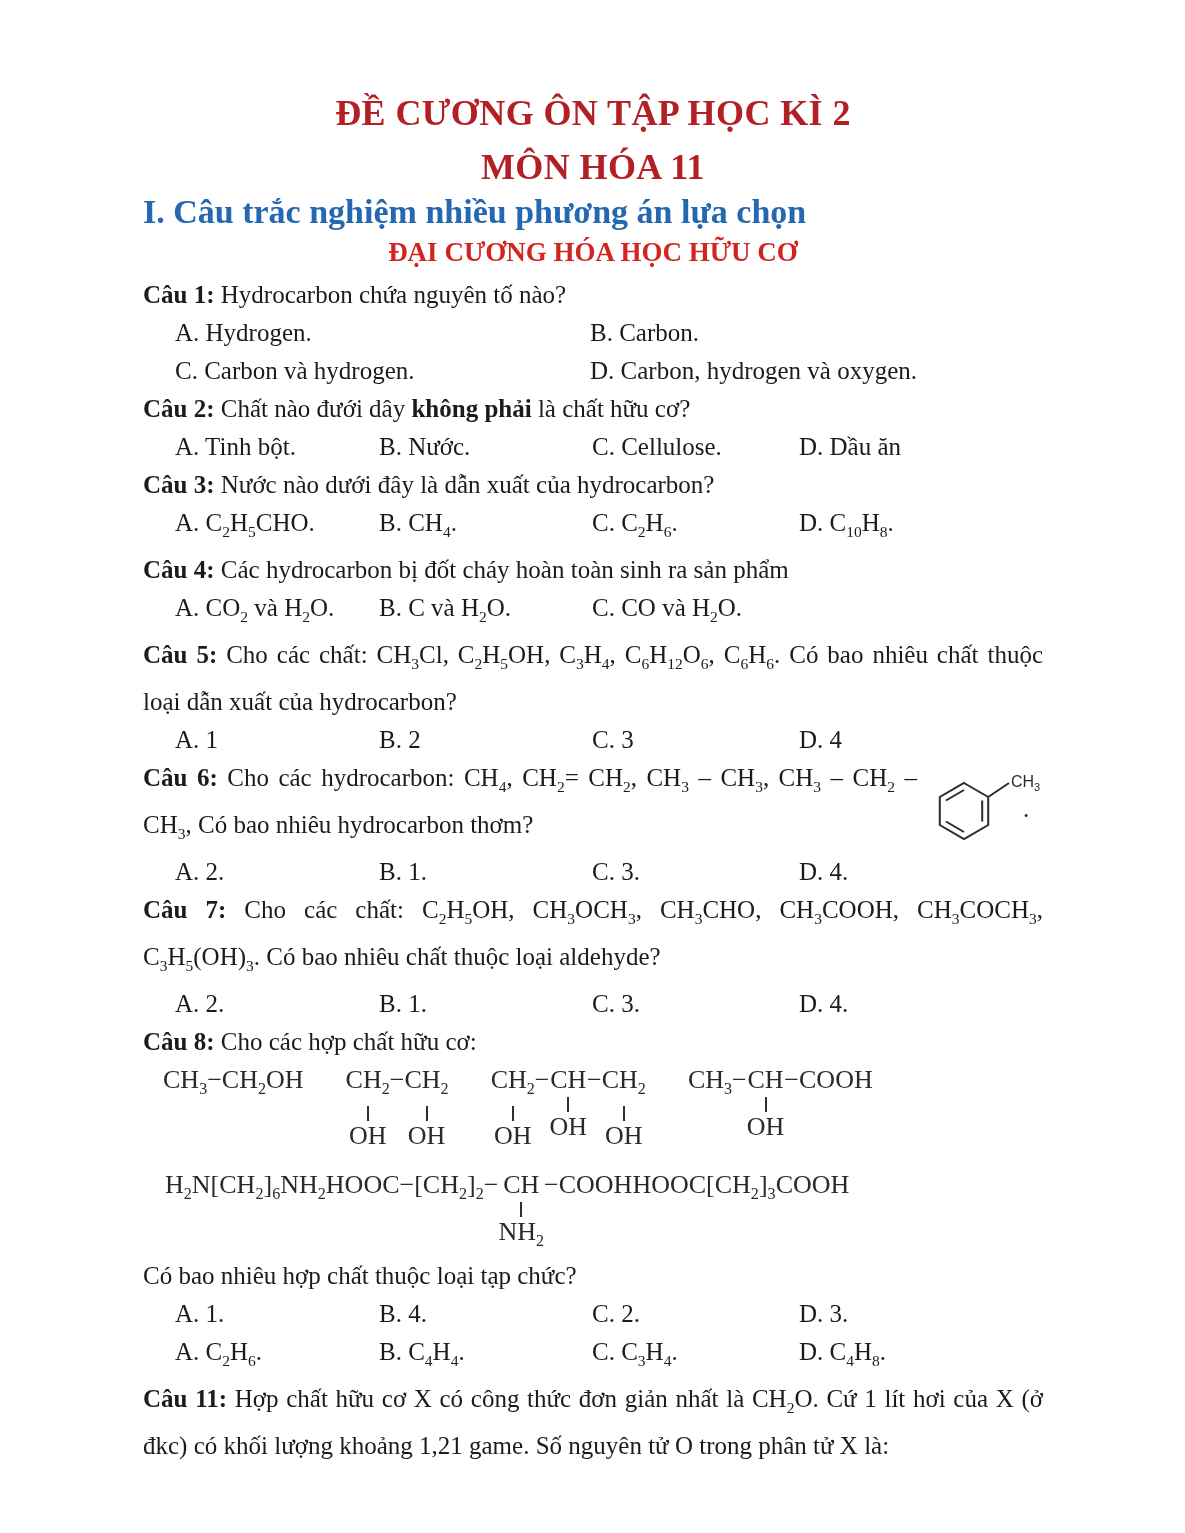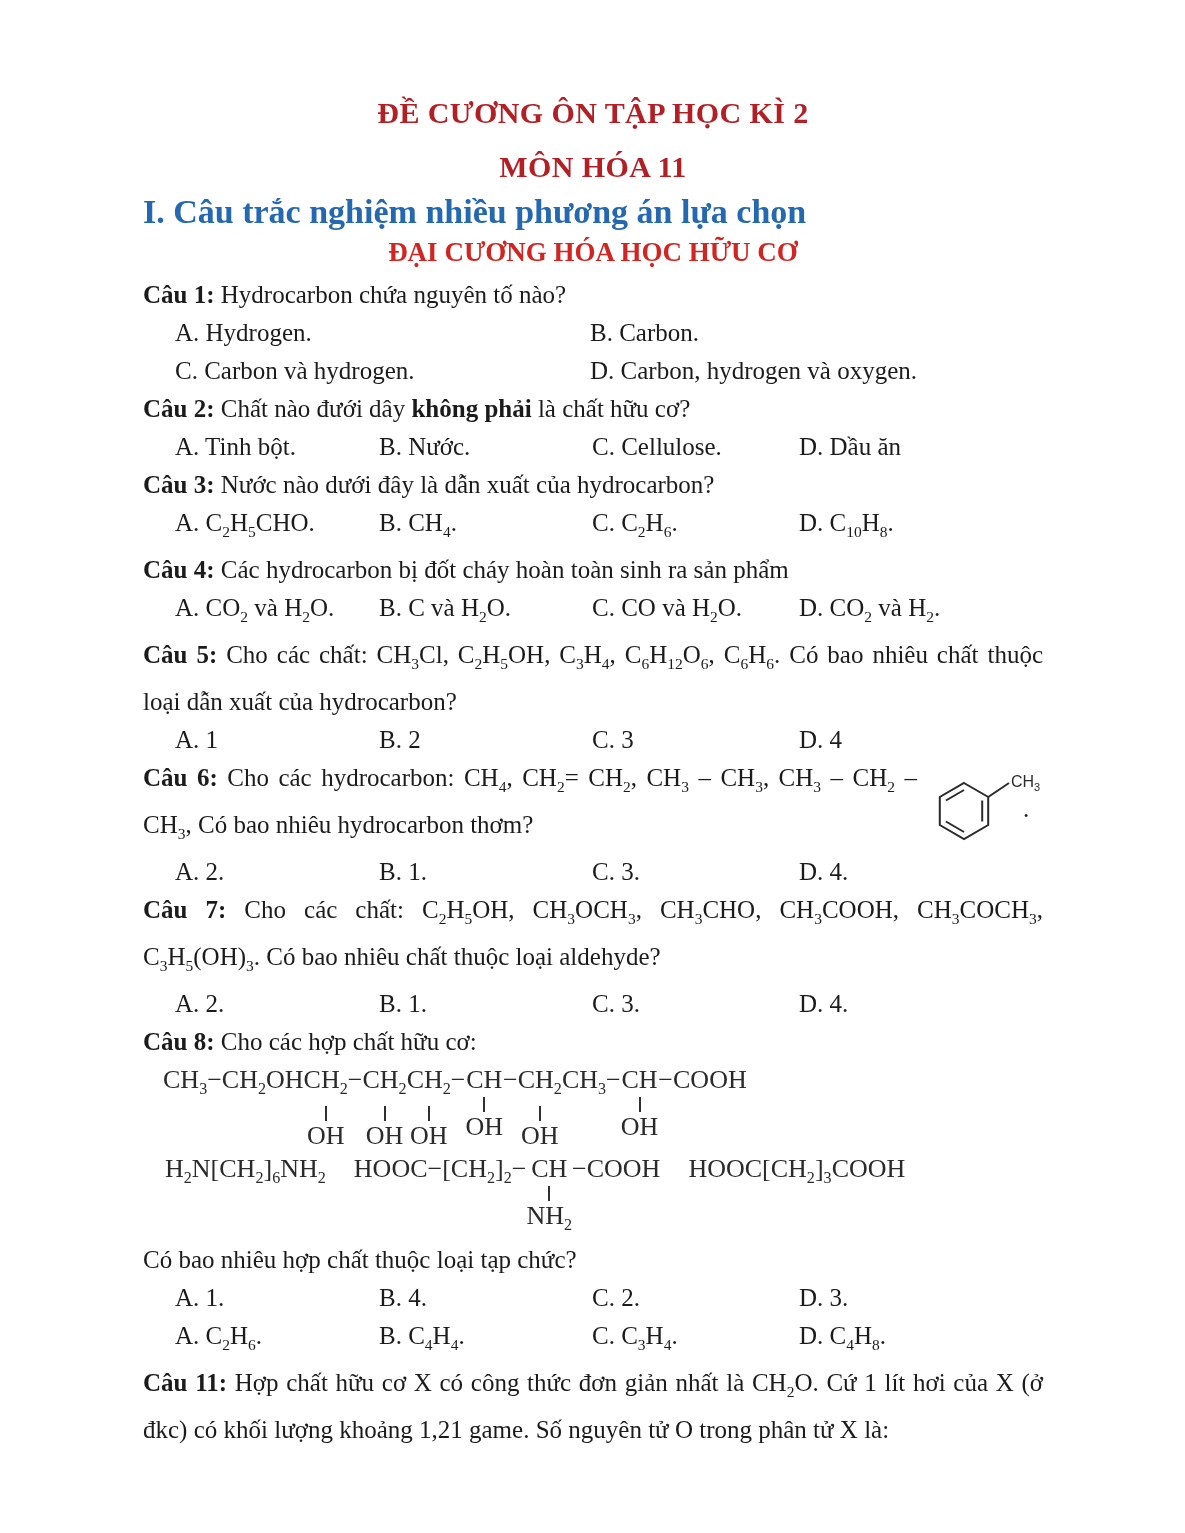--- a/index.html
+++ b/index.html
@@ -10,21 +10,21 @@
   }
   html,body{margin:0;padding:0;}
   body{
     width:1185px;height:1533px;overflow:hidden;background:#ffffff;
     font-family:"Liberation Serif","DejaVu Serif",serif;
     color:var(--text);
   }
   .page{padding:96px 142px 0 143px;}
   .title{
     margin:0 0 20px 0;text-align:center;font-weight:bold;
-    font-size:30px;line-height:34px;color:var(--title-red);letter-spacing:.4px;
+    font-size:36px;line-height:34px;color:var(--title-red);letter-spacing:.4px;
   }
   .title.second{margin-bottom:12px;}
   .sec-blue{
     margin:0 0 8px 0;font-weight:bold;font-size:34px;line-height:32px;
     color:var(--heading-blue);text-align:left;
   }
   .sec-red{
     margin:0 0 8px 0;font-weight:bold;font-size:27px;line-height:32px;
     color:var(--topic-red);text-align:center;
   }
@@ -34,22 +34,22 @@
   .opts{display:grid;font-size:25px;line-height:38px;margin-left:32px;}
   .opts4{grid-template-columns:204px 213px 207px 1fr;}
   .opts2{grid-template-columns:415px 1fr;}
   .opt{white-space:nowrap;overflow:visible;}
   sub{font-size:62%;}
   
   .figwrap{float:right;width:122px;height:88px;margin:2px 0 0 4px;}
   
   .struct-block{margin:4px 0 2px 0;}
   .struct-row{display:flex;align-items:flex-start;font-size:26px;line-height:30px;color:#2a2a2a;}
-  .struct-row-0{margin:4px 0 4px 20px;}
-  .struct-row-1{gap:28px;margin:0 0 2px 22px;}
+  .struct-row-0{gap:42px;margin:4px 0 20px 20px;}
+  .struct-row-1{margin:0 0 2px 22px;}
   .struct{display:inline-flex;align-items:flex-start;white-space:nowrap;}
   .unit{display:inline-flex;flex-direction:column;align-items:center;}
   .ut{line-height:30px;}
   .bond{width:2px;height:15px;background:#2f2f2f;margin:2px 0 1px 0;}
   .ub{line-height:28px;}
 </style>
 </head>
 <body>
 
 <div class="page">
@@ -84,21 +84,20 @@
           <span class="opt">C. C<sub>2</sub>H<sub>6</sub>.</span>
           <span class="opt">D. C<sub>10</sub>H<sub>8</sub>.</span>
         </div>
       </section>
       <section class="question">
         <p class="qp"><span class="qlabel">Câu 4: </span><span>Các hydrocarbon bị đốt cháy hoàn toàn sinh ra sản phẩm</span></p>
         <div class="opts opts4">
           <span class="opt">A. CO<sub>2</sub> và H<sub>2</sub>O.</span>
           <span class="opt">B. C và H<sub>2</sub>O.</span>
           <span class="opt">C. CO và H<sub>2</sub>O.</span>
-          <span class="opt">D. CO<sub>2</sub> và H<sub>2</sub>.</span>
         </div>
       </section>
       <section class="question">
         <p class="qp"><span class="qlabel">Câu 5: </span><span>Cho các chất: CH<sub>3</sub>Cl, C<sub>2</sub>H<sub>5</sub>OH, C<sub>3</sub>H<sub>4</sub>, C<sub>6</sub>H<sub>12</sub>O<sub>6</sub>, C<sub>6</sub>H<sub>6</sub>. Có bao nhiêu chất thuộc loại dẫn xuất của hydrocarbon?</span></p>
         <div class="opts opts4">
           <span class="opt">A. 1</span>
           <span class="opt">B. 2</span>
           <span class="opt">C. 3</span>
           <span class="opt">D. 4</span>
         </div>

